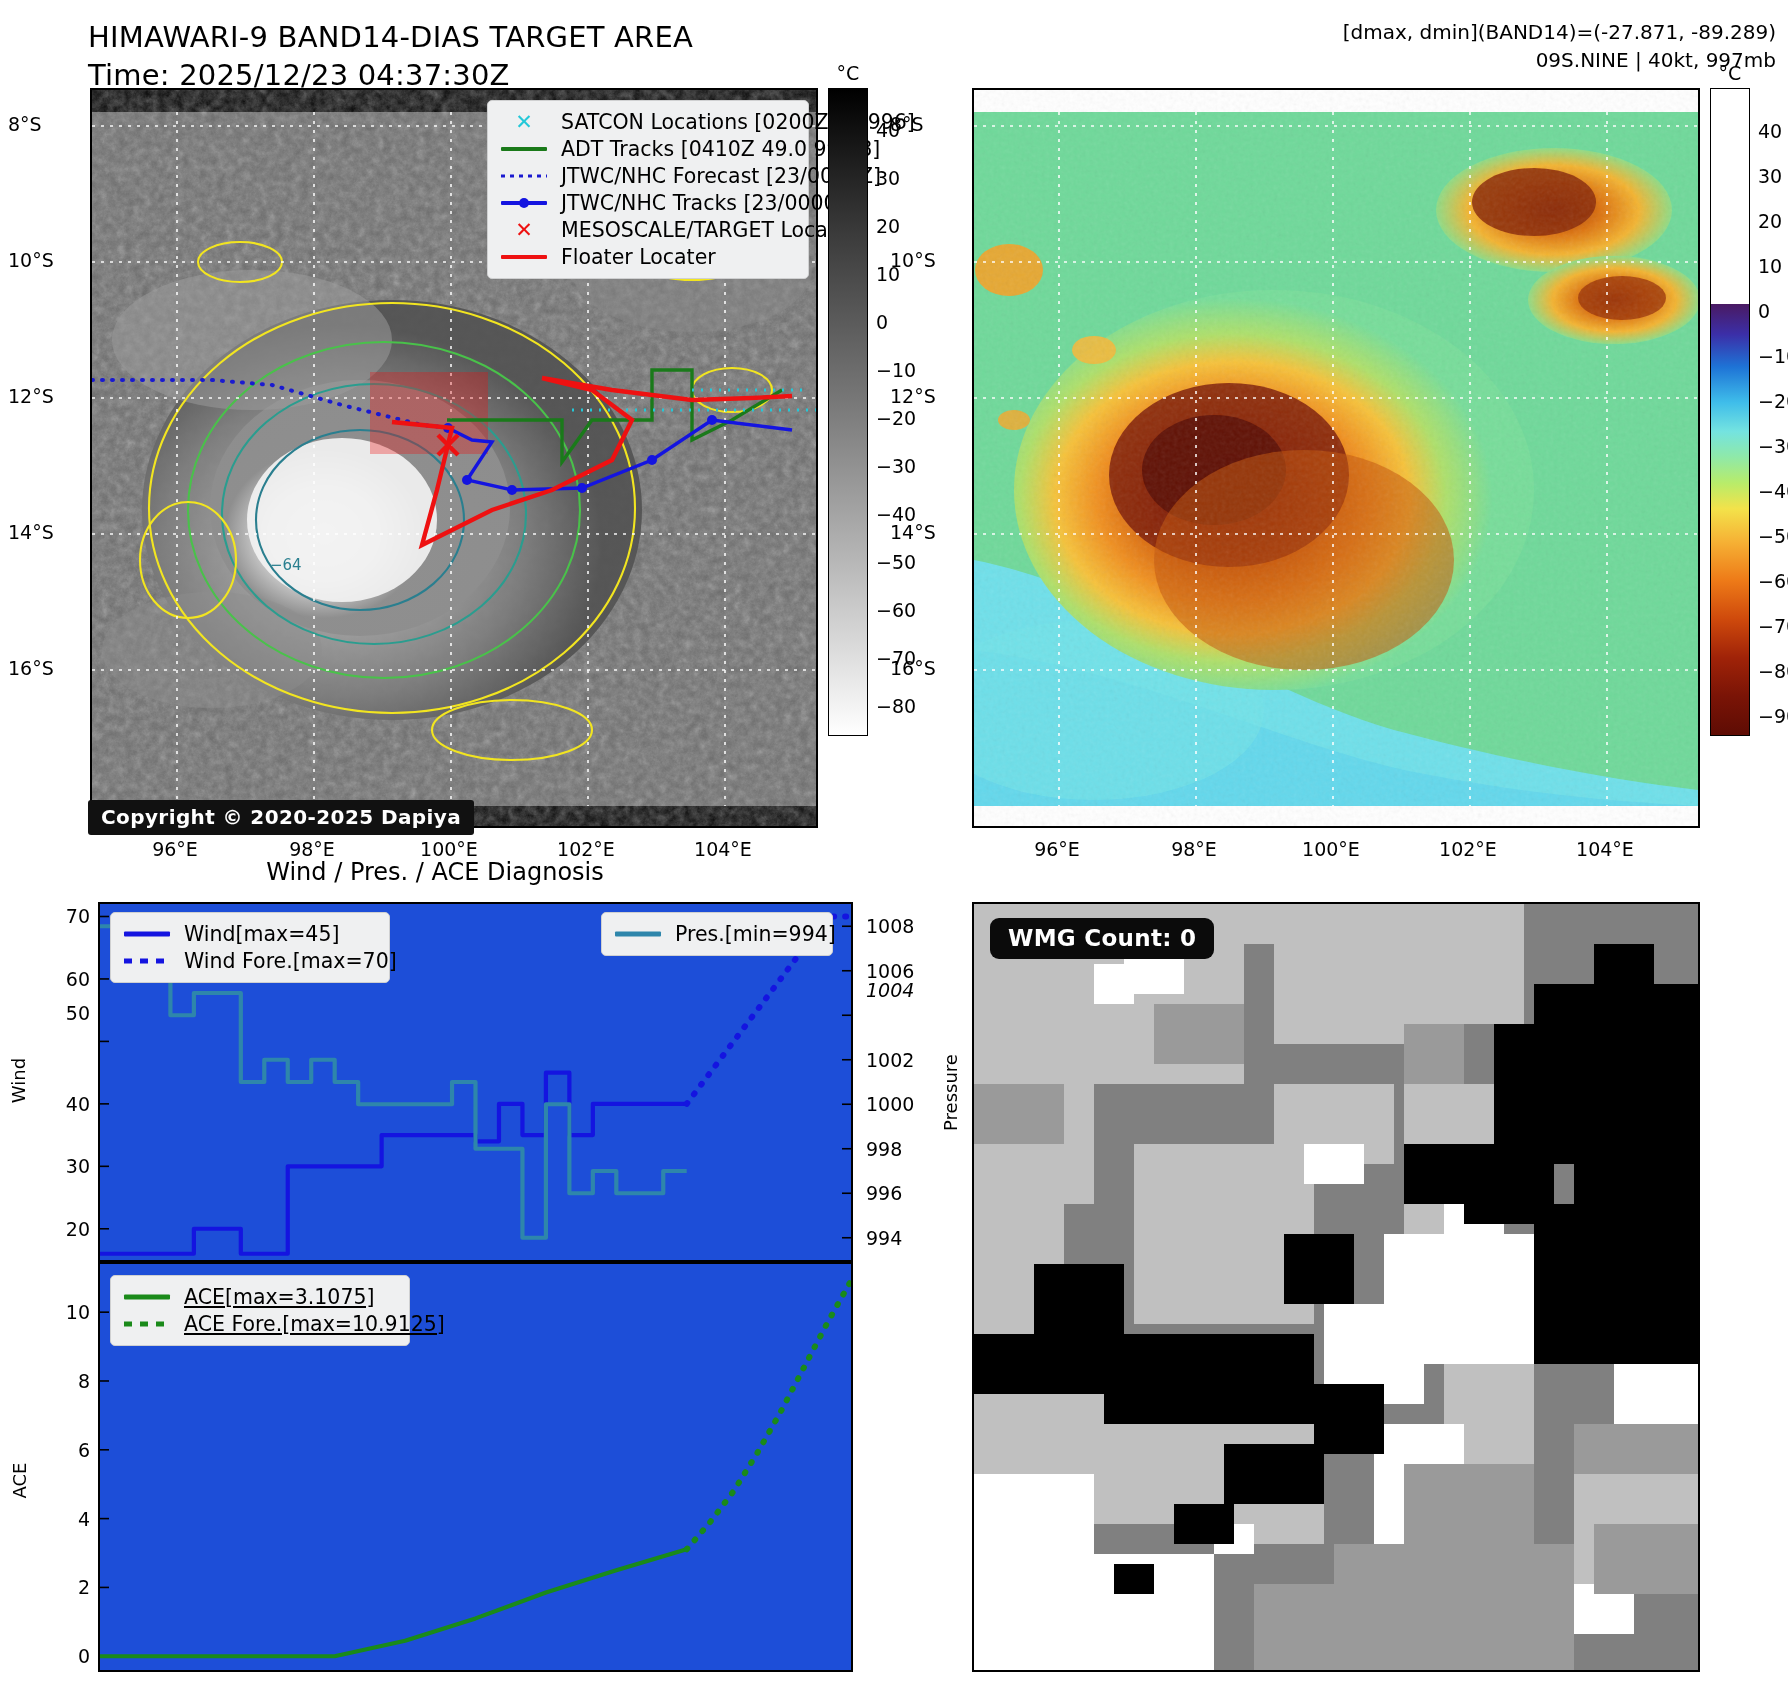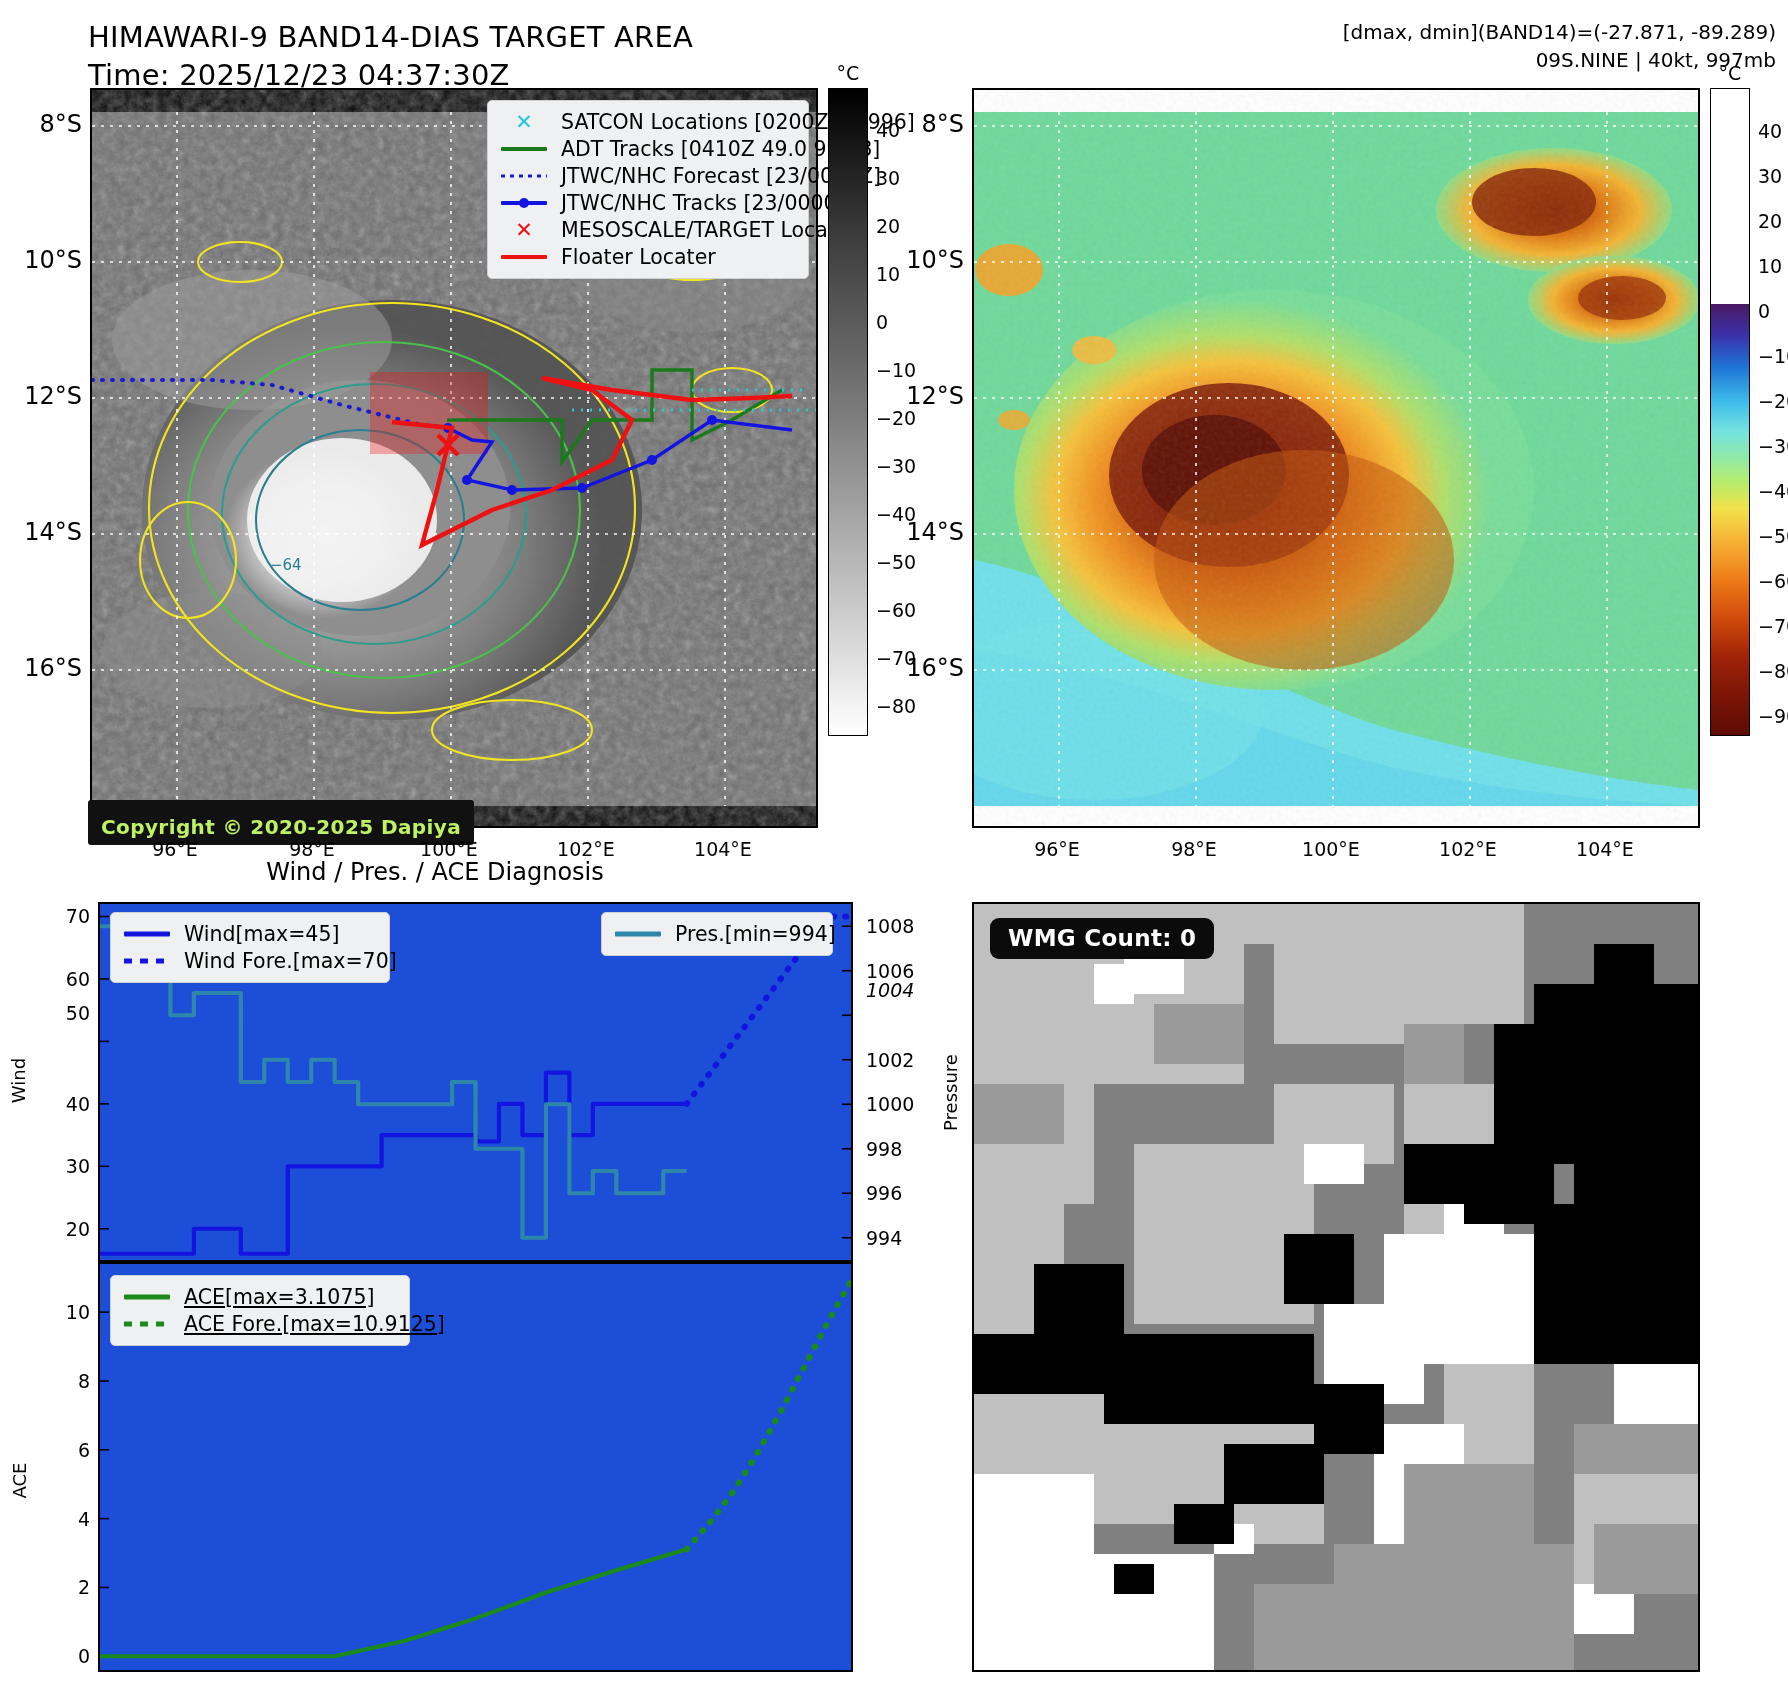--- a/index.html
+++ b/index.html
@@ -4,37 +4,37 @@
 <style>
   html,body{margin:0;padding:0;background:#fff;}
   body{width:1788px;height:1690px;font-family:"DejaVu Sans","Liberation Sans",sans-serif;color:#000;position:relative;overflow:hidden;}
   .abs{position:absolute;}
   
   #main-title{left:88px;top:18px;font-size:29px;line-height:1.32;white-space:pre-line;letter-spacing:.2px;}
   #header-readouts{right:12px;top:18px;text-align:right;font-size:20px;line-height:1.42;}
   
   .panel-frame{border:2px solid #000;box-sizing:border-box;background:#1d4ed8;}
   
-  .lat-label{font-size:24px;text-align:right;width:74px;transform:translateY(-50%);}
+  .lat-label{font-size:19px;text-align:left;width:74px;transform:translateY(-50%);}
   .lon-label{font-size:19px;text-align:center;width:90px;transform:translateX(-50%);}
   
   .cbar-unit{font-size:19px;text-align:center;width:50px;transform:translateX(-50%);}
   .cbar-tick{font-size:19px;transform:translateY(-50%);white-space:nowrap;}
   .cbar-box{border:1px solid #000;box-sizing:border-box;}
   
   .legend-box{background:#eff0f1;border:1px solid #cfd0d1;border-radius:5px;padding:7px 11px 8px 10px;box-sizing:border-box;}
   .legend-row{display:flex;align-items:center;height:27px;}
   .legend-key{width:52px;height:20px;position:relative;flex:0 0 52px;margin-right:11px;}
   .legend-text{font-size:20.5px;white-space:nowrap;}
   .key-line{position:absolute;left:3px;right:3px;top:50%;transform:translateY(-50%);height:4px;border-radius:1px;}
   .key-dot-line{position:absolute;left:3px;right:3px;top:50%;transform:translateY(-50%);height:4px;}
   .key-x{position:absolute;left:50%;top:50%;transform:translate(-50%,-50%);font-size:21px;font-weight:bold;line-height:1;}
   .key-marker{position:absolute;left:50%;top:50%;transform:translate(-50%,-50%);width:10px;height:10px;border-radius:50%;}
   
-  #copyright-badge{background:#111;color:#bef264;font-size:20px;font-weight:bold;padding:15px 13px 6px;border-radius:3px;letter-spacing:.4px;}
+  #copyright-badge{background:#111;color:#ffffff;font-size:20px;font-weight:bold;padding:5px 13px 6px;border-radius:3px;letter-spacing:.4px;}
   
   #wmg-badge{background:#0b0b0b;color:#fff;font-size:23px;font-weight:bold;padding:7px 18px 8px;border-radius:9px;letter-spacing:.3px;}
   
   .ax-tick{font-size:19px;transform:translateY(-50%);white-space:nowrap;}
   .ax-tick.r{text-align:right;}
   .ax-title{font-size:18px;white-space:nowrap;transform-origin:50% 50%;}
   #chart-subtitle{font-size:24px;text-align:center;width:760px;}
   svg{display:block;}
 </style>
 </head>

